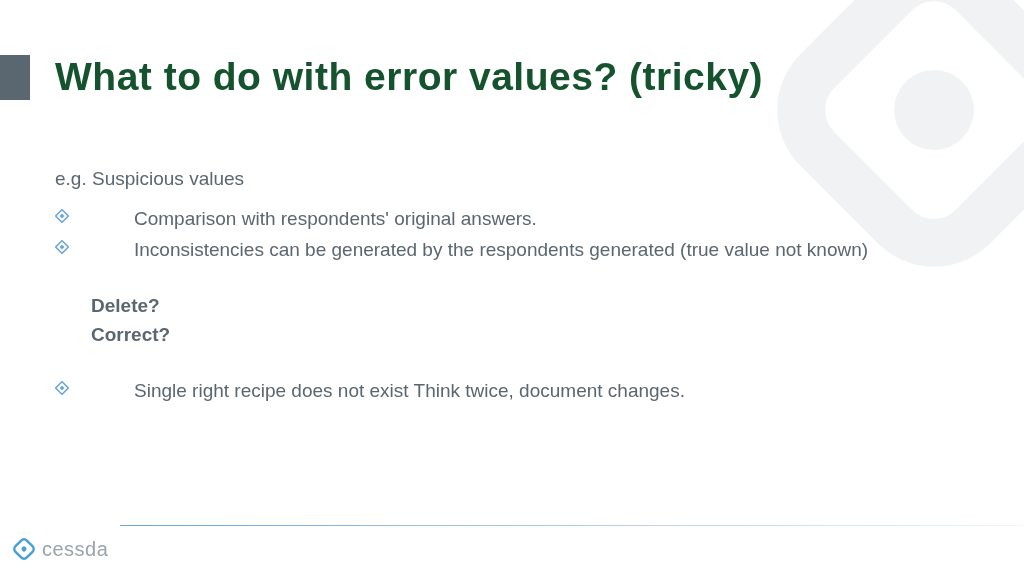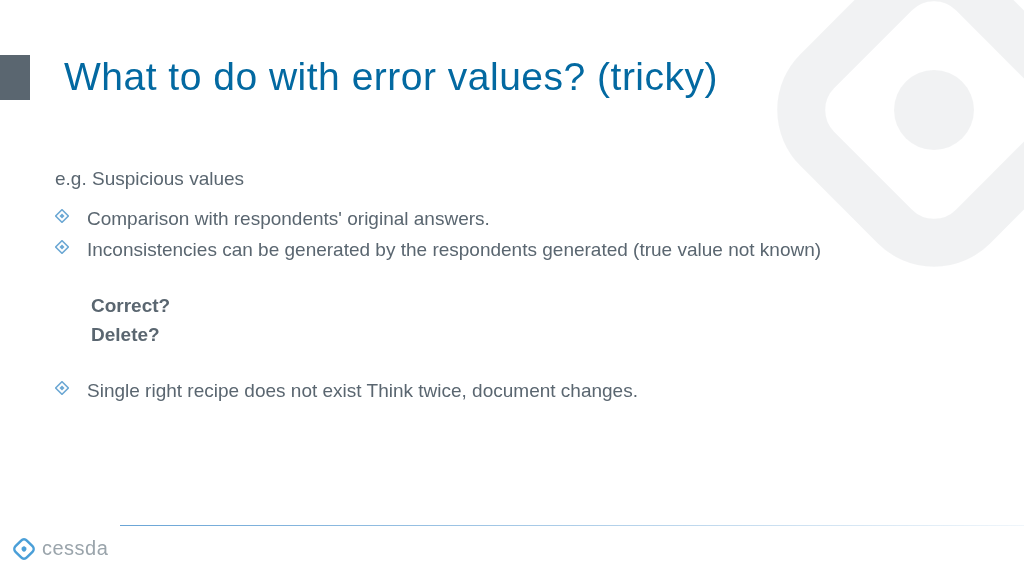--- a/index.html
+++ b/index.html
@@ -27,25 +27,25 @@
     .title-bar {
       position: absolute;
       left: 0;
       top: 55px;
       width: 30px;
       height: 45px;
       background: #5a6670;
     }
     .title {
       position: absolute;
-      left: 64px;
+      left: 55px;
       top: 55px;
       font-size: 39px;
-      font-weight: 400;
-      color: #0369a1;
+      font-weight: 700;
+      color: #14532d;
       letter-spacing: 0.5px;
     }
     .content {
       position: absolute;
       left: 55px;
       top: 165px;
       right: 60px;
       color: #5a6670;
       font-size: 19px;
       line-height: 1.45;
@@ -58,20 +58,21 @@
       align-items: flex-start;
       margin-bottom: 4px;
     }
     .bullet-icon {
       margin-right: 18px;
       margin-top: 4px;
       flex-shrink: 0;
     }
     .bullet-text {
       flex: 1;
+      margin-left: 47px;
     }
     .bold-block {
       margin-left: 36px;
       margin-top: 28px;
       margin-bottom: 28px;
       font-weight: bold;
     }
     .bold-block div {
       margin-bottom: 2px;
     }
@@ -81,21 +82,21 @@
       right: 0;
       bottom: 50px;
       height: 1px;
       background: linear-gradient(to right, #6aa5d6, rgba(106,165,214,0.1));
     }
     .logo {
       position: absolute;
       left: 12px;
       bottom: 15px;
       display: flex;
-      align-items: flex-start;
+      align-items: center;
     }
     .logo-text {
       font-size: 20px;
       color: #9aa4ab;
       font-weight: 400;
       letter-spacing: 0.5px;
       margin-left: 6px;
     }
   </style>
 </head>
@@ -128,22 +129,22 @@
     <svg class="bullet-icon" width="14" height="14" viewBox="0 0 14 14">
       <g transform="translate(7,7) rotate(45)">
         <rect x="-4.5" y="-4.5" width="9" height="9" fill="none" stroke="#6ca8d4" stroke-width="1.5"></rect>
         <rect x="-1.8" y="-1.8" width="3.6" height="3.6" fill="#6ca8d4"></rect>
       </g>
     </svg>
     <div class="bullet-text">Inconsistencies can be generated by the respondents generated (true value not known)</div>
   </div>
 
   <div class="bold-block">
+    <div>Delete?</div>
     <div>Correct?</div>
-    <div>Delete?</div>
   </div>
 
   <div class="bullet-row">
     <svg class="bullet-icon" width="14" height="14" viewBox="0 0 14 14">
       <g transform="translate(7,7) rotate(45)">
         <rect x="-4.5" y="-4.5" width="9" height="9" fill="none" stroke="#6ca8d4" stroke-width="1.5"></rect>
         <rect x="-1.8" y="-1.8" width="3.6" height="3.6" fill="#6ca8d4"></rect>
       </g>
     </svg>
     <div class="bullet-text">Single right recipe does not exist  Think twice, document changes.</div>

